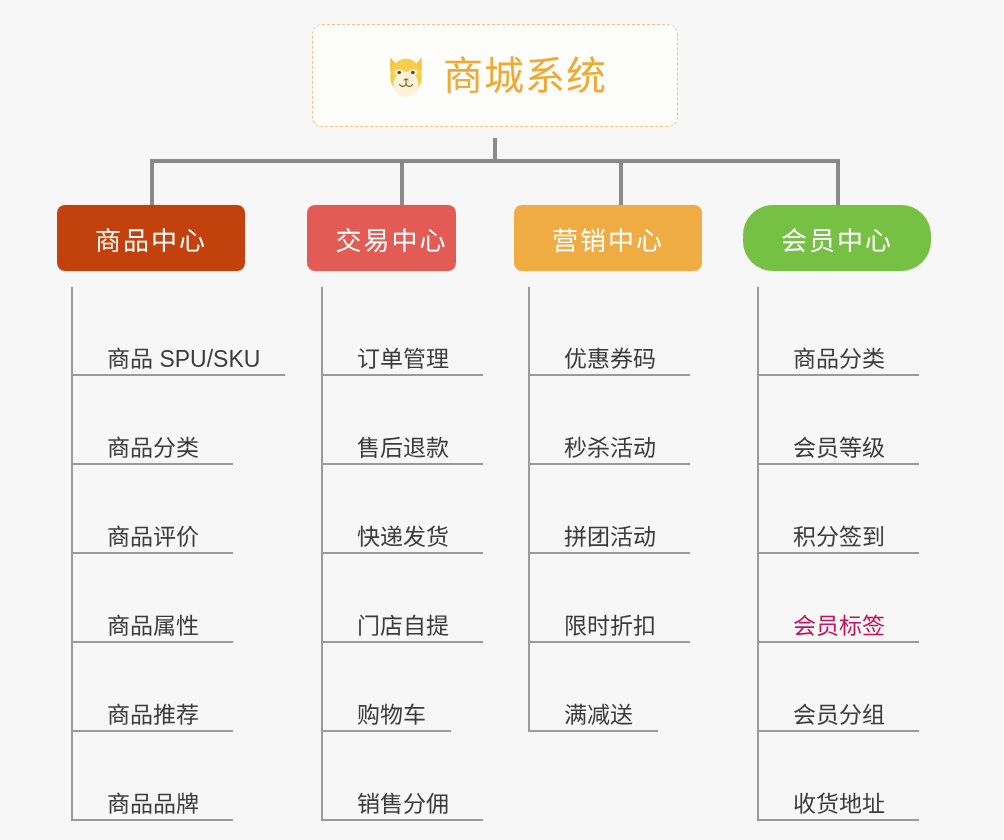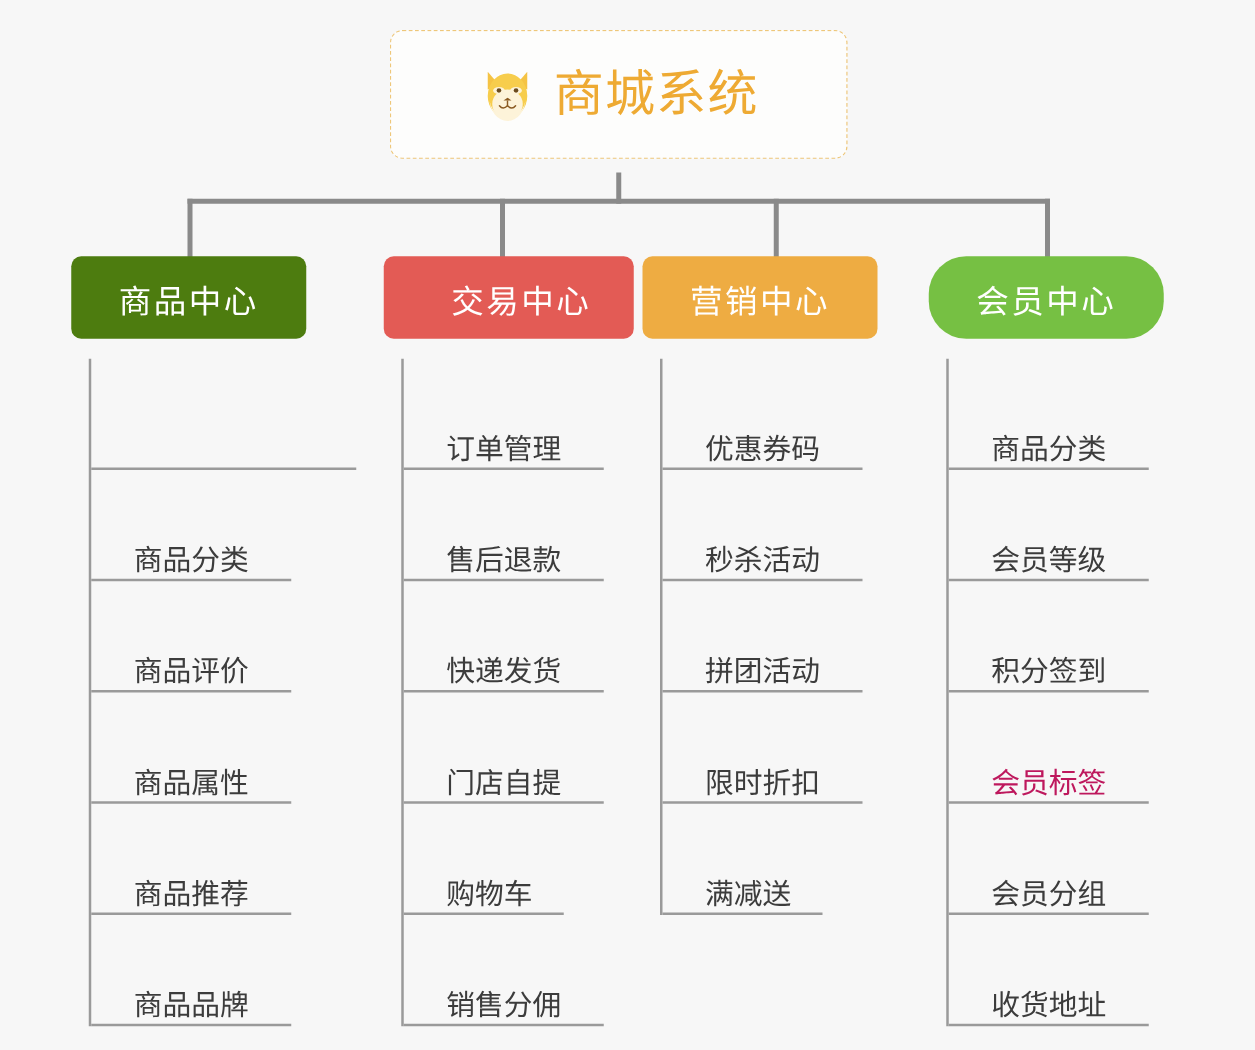--- a/index.html
+++ b/index.html
@@ -98,21 +98,21 @@
     border-radius: 8px;
     display: flex;
     align-items: center;
     justify-content: center;
     color: #ffffff;
     font-size: 26px;
     letter-spacing: 2px;
     white-space: nowrap;
   }
   .cat-box.w1 { width: 188px; }
-  .cat-box.w2 { width: 200px; padding-left: 20px; }
+  .cat-box.w2 { width: 149px; padding-left: 20px; }
   .cat-box.w3 { width: 188px; }
   .cat-box.w4 { width: 188px; border-radius: 30px; }
 
   
   .leaf-list {
     position: relative;
     margin-left: 14px;
     border-left: 2px solid #9a9a9a;
     padding: 0;
     list-style: none;
@@ -169,25 +169,26 @@
   </div>
 
   <div class="trunk" style="background: rgb(138, 138, 138);"></div>
   <div class="bus" style="background: rgb(138, 138, 138);"></div>
   <div class="drop d1" style="background: rgb(138, 138, 138);"></div>
   <div class="drop d2" style="background: rgb(138, 138, 138);"></div>
   <div class="drop d3" style="background: rgb(138, 138, 138);"></div>
   <div class="drop d4" style="background: rgb(138, 138, 138);"></div>
 
   <div class="column c1">
-    <div class="cat-box w1" style="background: #4d7c0f;">
+    <div class="cat-box w1" style="background: #c2410c;">
       <span>商品中心</span>
     </div>
     <ul class="leaf-list" style="border-left-color: rgb(154, 154, 154);">
       <li class="leaf-item wide">
+        <span class="leaf-label" style="color: rgb(60, 60, 60);">商品 SPU/SKU</span>
         <span class="leaf-underline" style="background: rgb(154, 154, 154);"></span>
       </li>
       <li class="leaf-item">
         <span class="leaf-label" style="color: rgb(60, 60, 60);">商品分类</span>
         <span class="leaf-underline" style="background: rgb(154, 154, 154);"></span>
       </li>
       <li class="leaf-item">
         <span class="leaf-label" style="color: rgb(60, 60, 60);">商品评价</span>
         <span class="leaf-underline" style="background: rgb(154, 154, 154);"></span>
       </li>

